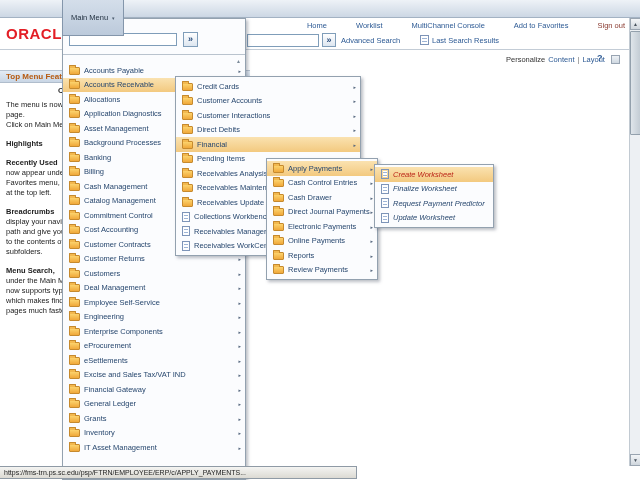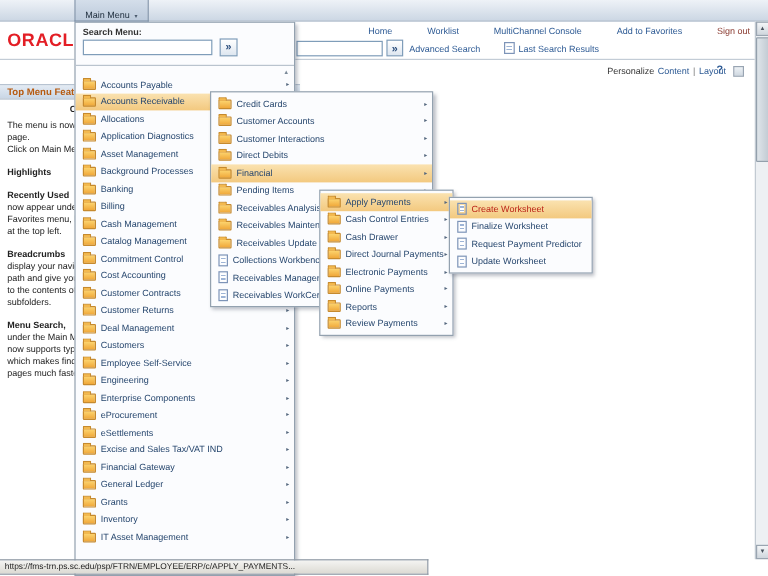--- a/index.html
+++ b/index.html
@@ -8,21 +8,21 @@
        font-family:"Liberation Sans","DejaVu Sans",sans-serif;
        font-size:7.5px;color:#222;}
   .abs{position:absolute;}
 
   
   .topbar{left:0;top:0;width:640px;height:18px;
           background:linear-gradient(#eef2f7,#ccd7e4);
           border-bottom:1px solid #a3b2c3;z-index:4;}
   .fav{left:6px;top:4px;color:#24313f;display:flex;gap:3px;align-items:center;}
   .caret{font-size:5px;color:#4a5a6c;}
-  .mm-btn{left:62px;top:0;height:18px;padding:0 8px;display:flex;align-items:flex-end;gap:4px;
+  .mm-btn{left:62px;top:0;height:36px;padding:0 8px;display:flex;align-items:center;gap:4px;
           background:linear-gradient(#d4deea,#bccadb);border:1px solid #8496ab;border-top:none;
           color:#1d2c3c;z-index:9;}
 
   
   .hdr-row{left:0;top:18px;width:629px;height:32px;background:#fff;border-bottom:1px solid #c3ccd6;z-index:1;}
   .logo{left:6px;top:25px;font-size:15px;font-weight:bold;letter-spacing:.5px;color:#e31e25;z-index:1;}
   .nav{top:21px;right:15px;display:flex;gap:29px;z-index:2;}
   .nav-link{color:#2d5a94;}
   .signout{color:#8a3a30;}
   .hsearch-input{left:247px;top:34px;width:72px;height:13px;border:1px solid #7f9db9;
@@ -55,21 +55,21 @@
   .bullet{margin-top:9px;}
   .b-title{font-weight:bold;}
   .b-body{white-space:pre-line;}
 
   
   .panel{position:absolute;background:#fbfcfe;border:1px solid #93a1af;
          box-shadow:2px 2px 3px rgba(60,70,90,.35);}
   #panel1{left:62px;top:18px;width:184px;height:462px;z-index:5;}
   #panel2{left:175px;top:76px;width:186px;padding:2px 0;z-index:6;}
   #panel3{left:266px;top:158px;width:112px;padding:2px 0;z-index:7;}
-  #panel4{left:374px;top:164px;width:120px;padding:2px 0;z-index:8;}
+  #panel4{left:374px;top:164px;width:120px;padding:2px 0;z-index:8;font-style:italic;}
   .search-head{height:36px;border-bottom:1px solid #b9c3ce;position:relative;padding:3px 6px;}
   .sm-label{font-weight:bold;color:#333;}
   .sm-input{position:absolute;left:6px;top:14px;width:108px;height:13px;border:1px solid #7f9db9;
             background:#fff;font:inherit;padding:0 2px;}
   .sm-go{position:absolute;left:120px;top:13px;width:15px;height:15px;border:1px solid #7f9db9;
          background:linear-gradient(#fff,#dde6f0);color:#2a4d7c;font-weight:bold;
          text-align:center;line-height:13px;font-size:9px;}
   .scroll-up{position:absolute;right:4px;top:39px;font-size:5px;color:#7b8a99;}
   .menu-list{margin-top:8px;}
   .mi{position:relative;height:14.5px;display:flex;align-items:center;
@@ -277,28 +277,28 @@
       <div class="mi">
         <span class="ic-folder"></span>
 
         <span class="mi-label">Customer Returns</span>
         <span class="mi-arrow">▸</span>
       </div>
 
       <div class="mi">
         <span class="ic-folder"></span>
 
+        <span class="mi-label">Customers</span>
+        <span class="mi-arrow">▸</span>
+      </div>
+
+      <div class="mi">
+        <span class="ic-folder"></span>
+
         <span class="mi-label">Deal Management</span>
-        <span class="mi-arrow">▸</span>
-      </div>
-
-      <div class="mi">
-        <span class="ic-folder"></span>
-
-        <span class="mi-label">Customers</span>
         <span class="mi-arrow">▸</span>
       </div>
 
 
       <div class="mi">
         <span class="ic-folder"></span>
 
         <span class="mi-label">Employee Self-Service</span>
         <span class="mi-arrow">▸</span>
       </div>

